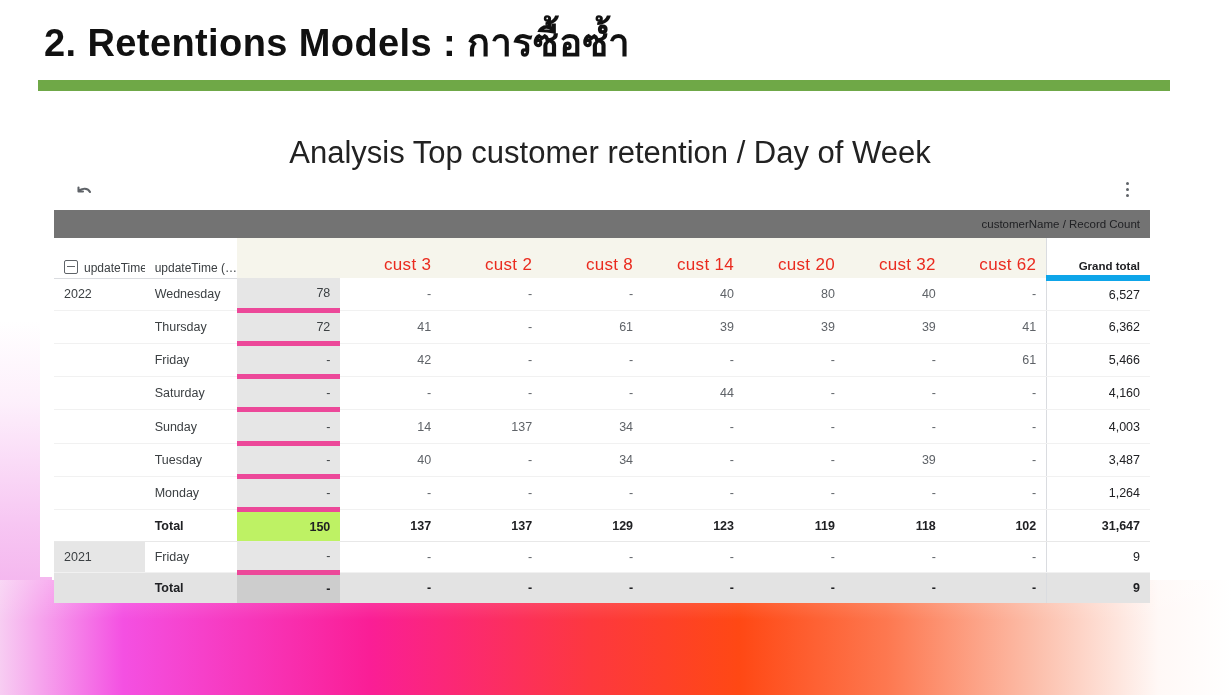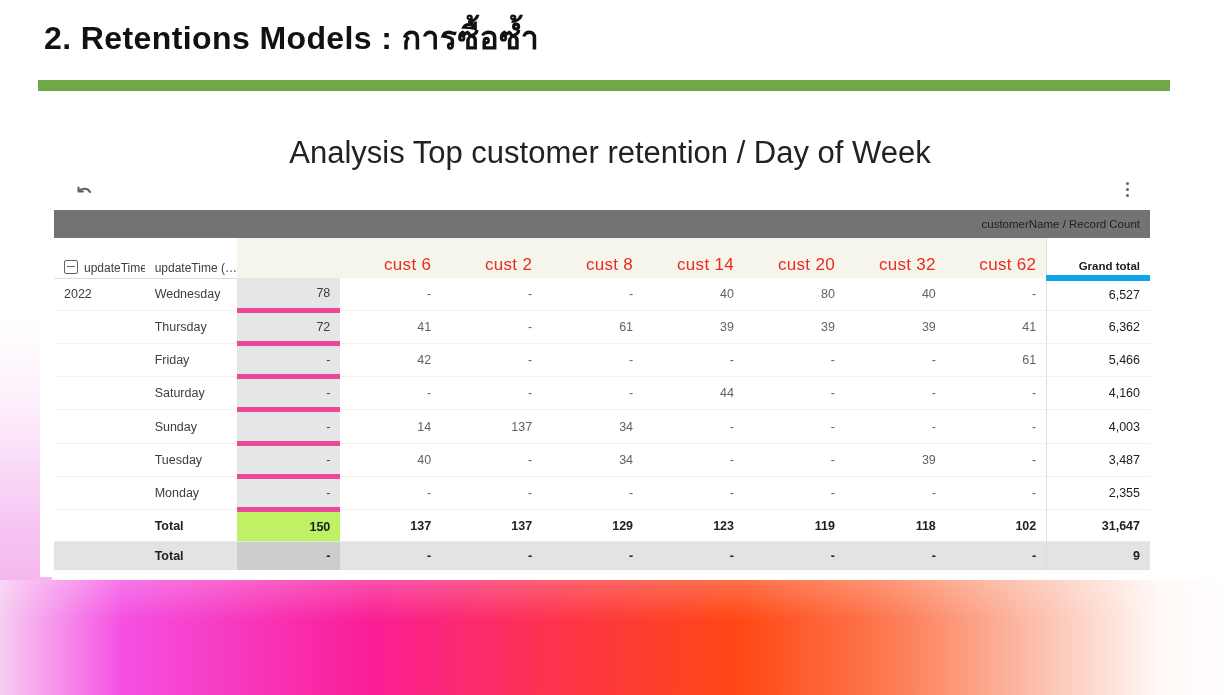--- a/index.html
+++ b/index.html
@@ -52,21 +52,21 @@
     background: linear-gradient(to bottom,
       rgba(255,255,255,0.22) 0%,
       rgba(255,255,255,0.0) 35%,
       rgba(255,255,255,0.0) 100%);
   }
 
   
   #slide-title {
     position: absolute;
     left: 44px; top: 12px;
-    font-size: 32px;
+    font-size: 38px;
     font-weight: bold;
     color: #111111;
     letter-spacing: 0.4px;
     white-space: nowrap;
   }
   #title-rule {
     position: absolute;
     left: 38px; top: 80px;
     width: 1132px; height: 11px;
     background: #6fa847;
@@ -256,21 +256,21 @@
           <tr class="metric-band">
             <td colspan="11">customerName / Record Count</td>
           </tr>
 
           <tr class="col-head">
             <th class="dim">
               <span class="collapse-box"></span><span>updateTime…</span>
             </th>
             <th class="dim">updateTime (…</th>
             <th class="blank-metric"></th>
-            <th class="cust">cust 6</th>
+            <th class="cust">cust 3</th>
             <th class="cust">cust 2</th>
             <th class="cust">cust 8</th>
             <th class="cust">cust 14</th>
             <th class="cust">cust 20</th>
             <th class="cust">cust 32</th>
             <th class="cust">cust 62</th>
             <th class="grand">Grand total</th>
           </tr>
 
           </tbody>
@@ -357,35 +357,48 @@
               <td class="yr"></td>
               <td class="day">Monday</td>
               <td class="m0">-</td>
               <td class="val">-</td>
               <td class="val">-</td>
               <td class="val">-</td>
               <td class="val">-</td>
               <td class="val">-</td>
               <td class="val">-</td>
               <td class="val">-</td>
-              <td class="gt">2,355</td>
+              <td class="gt">1,264</td>
             </tr>
             <tr class="subtotal">
               <td class="yr"></td>
               <td class="day">Total</td>
               <td class="m0">150</td>
               <td class="val">137</td>
               <td class="val">137</td>
               <td class="val">129</td>
               <td class="val">123</td>
               <td class="val">119</td>
               <td class="val">118</td>
               <td class="val">102</td>
               <td class="gt">31,647</td>
             </tr>
+            <tr class="data yr2021">
+              <td class="yr">2021</td>
+              <td class="day">Friday</td>
+              <td class="m0">-</td>
+              <td class="val">-</td>
+              <td class="val">-</td>
+              <td class="val">-</td>
+              <td class="val">-</td>
+              <td class="val">-</td>
+              <td class="val">-</td>
+              <td class="val">-</td>
+              <td class="gt">9</td>
+            </tr>
             <tr class="grandtotal">
               <td class="yr"></td>
               <td class="day">Total</td>
               <td class="m0">-</td>
               <td class="val">-</td>
               <td class="val">-</td>
               <td class="val">-</td>
               <td class="val">-</td>
               <td class="val">-</td>
               <td class="val">-</td>

